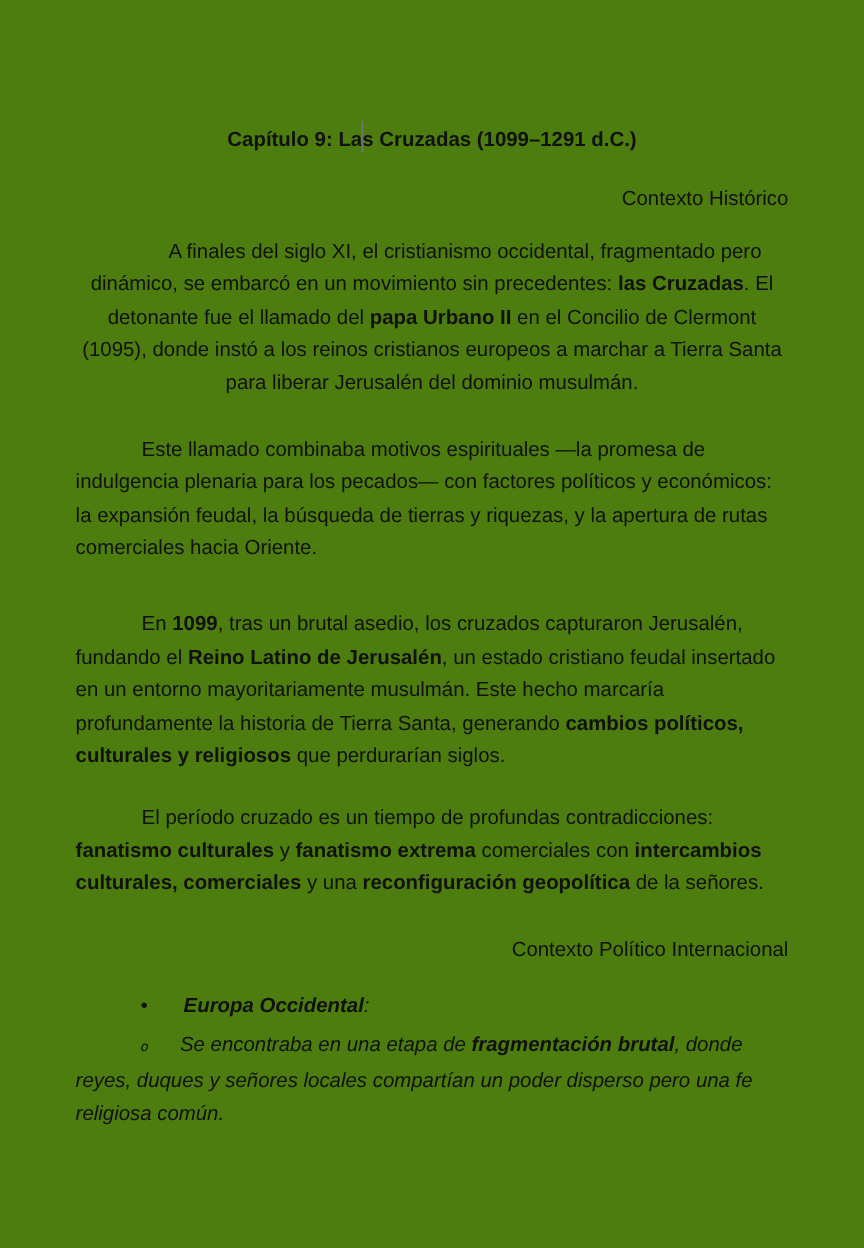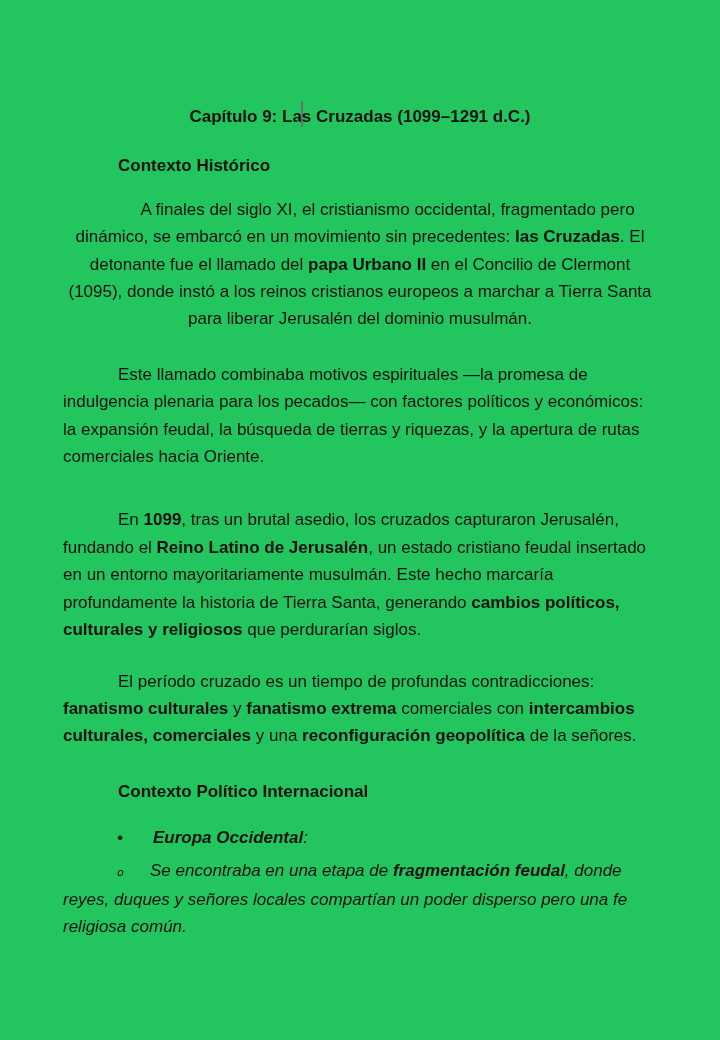--- a/index.html
+++ b/index.html
@@ -6,36 +6,37 @@
   body {
     width: 720px; height: 1040px;
     font-family: "Liberation Sans", sans-serif;
     color: #111111;
   }
   .page {
     width: 720px; height: 1040px;
     padding: 0 63px;
     box-sizing: border-box;
     overflow: hidden;
-    background: #22c55e;
+    background: #4d7c0f;
   }
   .block {
     font-size: 17px;
     line-height: 27.4px;
     margin: 0;
   }
   .block b { font-weight: bold; }
   .title {
     font-weight: bold;
     text-align: center;
     margin-top: 101px;
   }
   .heading {
-    font-weight: bold;
+    font-weight: normal;
     text-indent: 55px;
+    text-align: right;
   }
   .para { text-indent: 55px; }
   .li   { text-indent: 54px; font-style: italic; }
   .bullet-box {
     display: inline-block;
     text-indent: 0;
     vertical-align: baseline;
   }
   .bullet-1 { width: 36px; font-size: 17px; }
   .bullet-2 {
@@ -74,15 +75,15 @@
   <p class="block para mt-p2"><span>Este llamado combinaba motivos espirituales —la promesa de indulgencia plenaria para los pecados— con factores políticos y económicos: la expansión feudal, la búsqueda de tierras y riquezas, y la apertura de rutas comerciales hacia Oriente.</span></p>
 
   <p class="block para mt-p3"><span>En </span><b>1099</b><span>, tras un brutal asedio, los cruzados capturaron Jerusalén, fundando el </span><b>Reino Latino de Jerusalén</b><span>, un estado cristiano feudal insertado en un entorno mayoritariamente musulmán. Este hecho marcaría profundamente la historia de Tierra Santa, generando </span><b>cambios políticos, culturales y religiosos</b><span> que perdurarían siglos.</span></p>
 
   <p class="block para mt-p4"><span>El período cruzado es un tiempo de profundas contradicciones: </span><b>fanatismo culturales</b><span> y </span><b>fanatismo extrema</b><span> comerciales con </span><b>intercambios culturales, comerciales</b><span> y una </span><b>reconfiguración geopolítica</b><span> de la señores.</span></p>
 
   <p class="block heading mt-h2">Contexto Político Internacional</p>
 
   <p class="block li mt-b1"><span class="bullet-box bullet-1">•</span><span><b>Europa Occidental</b><span>:</span></span></p>
 
-  <p class="block li mt-b2"><span class="bullet-box bullet-2">o</span><span><span>Se encontraba en una etapa de </span><b>fragmentación feudal</b><span>, donde reyes, duques y señores locales compartían un poder disperso pero una fe religiosa común.</span></span></p>
+  <p class="block li mt-b2"><span class="bullet-box bullet-2">o</span><span><span>Se encontraba en una etapa de </span><b>fragmentación brutal</b><span>, donde reyes, duques y señores locales compartían un poder disperso pero una fe religiosa común.</span></span></p>
 
 </div>
 
 </body></html>

